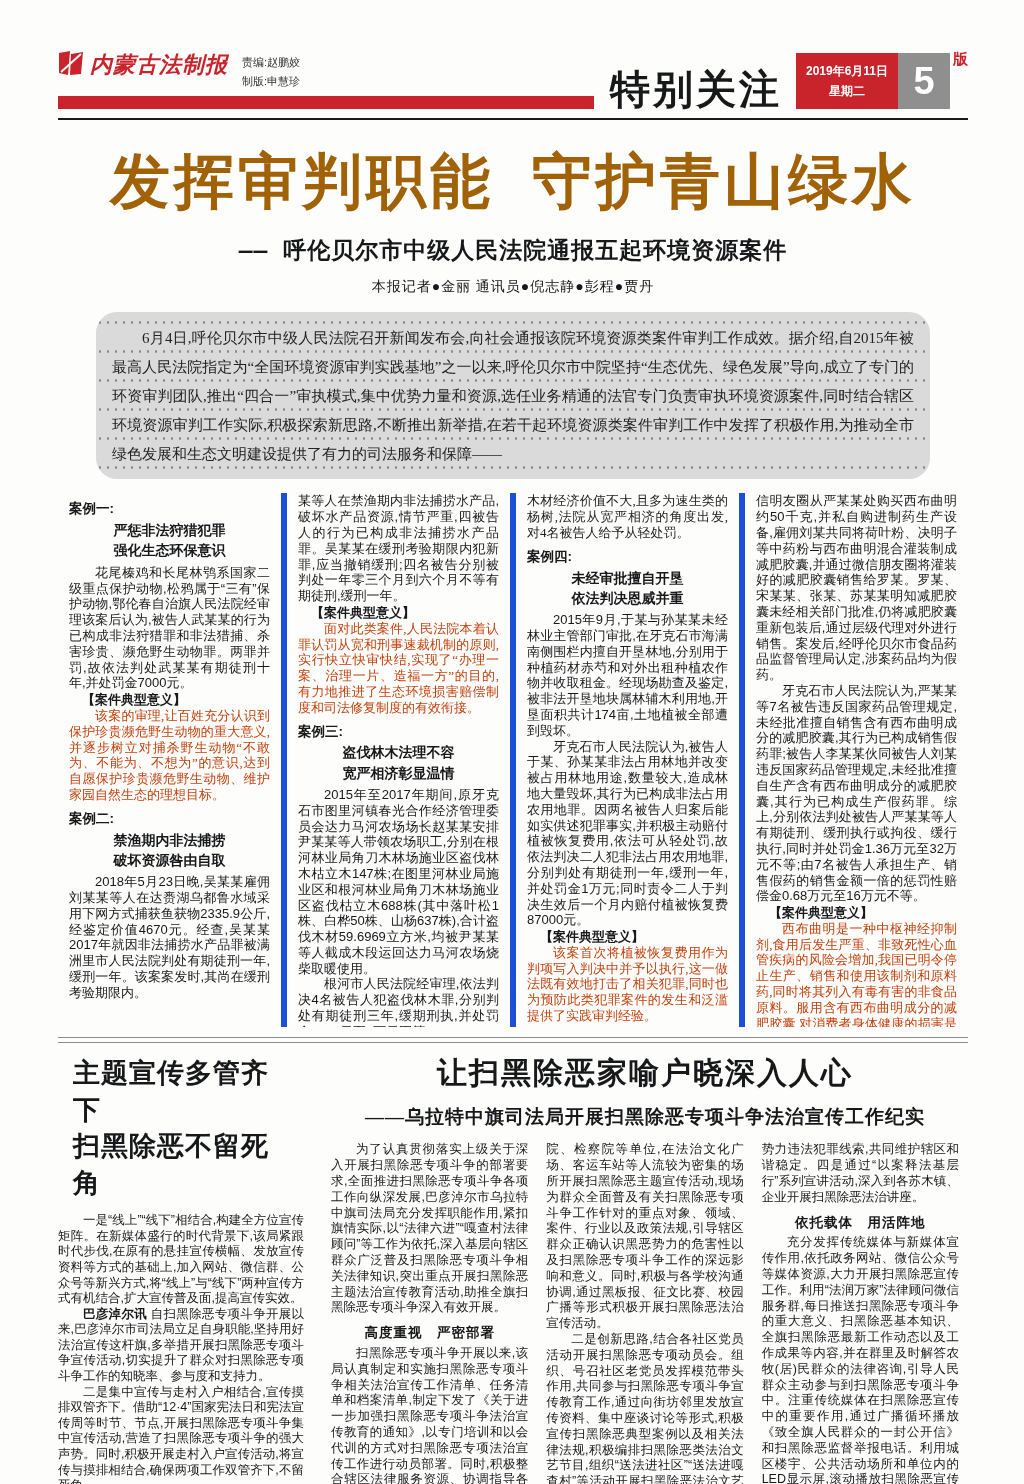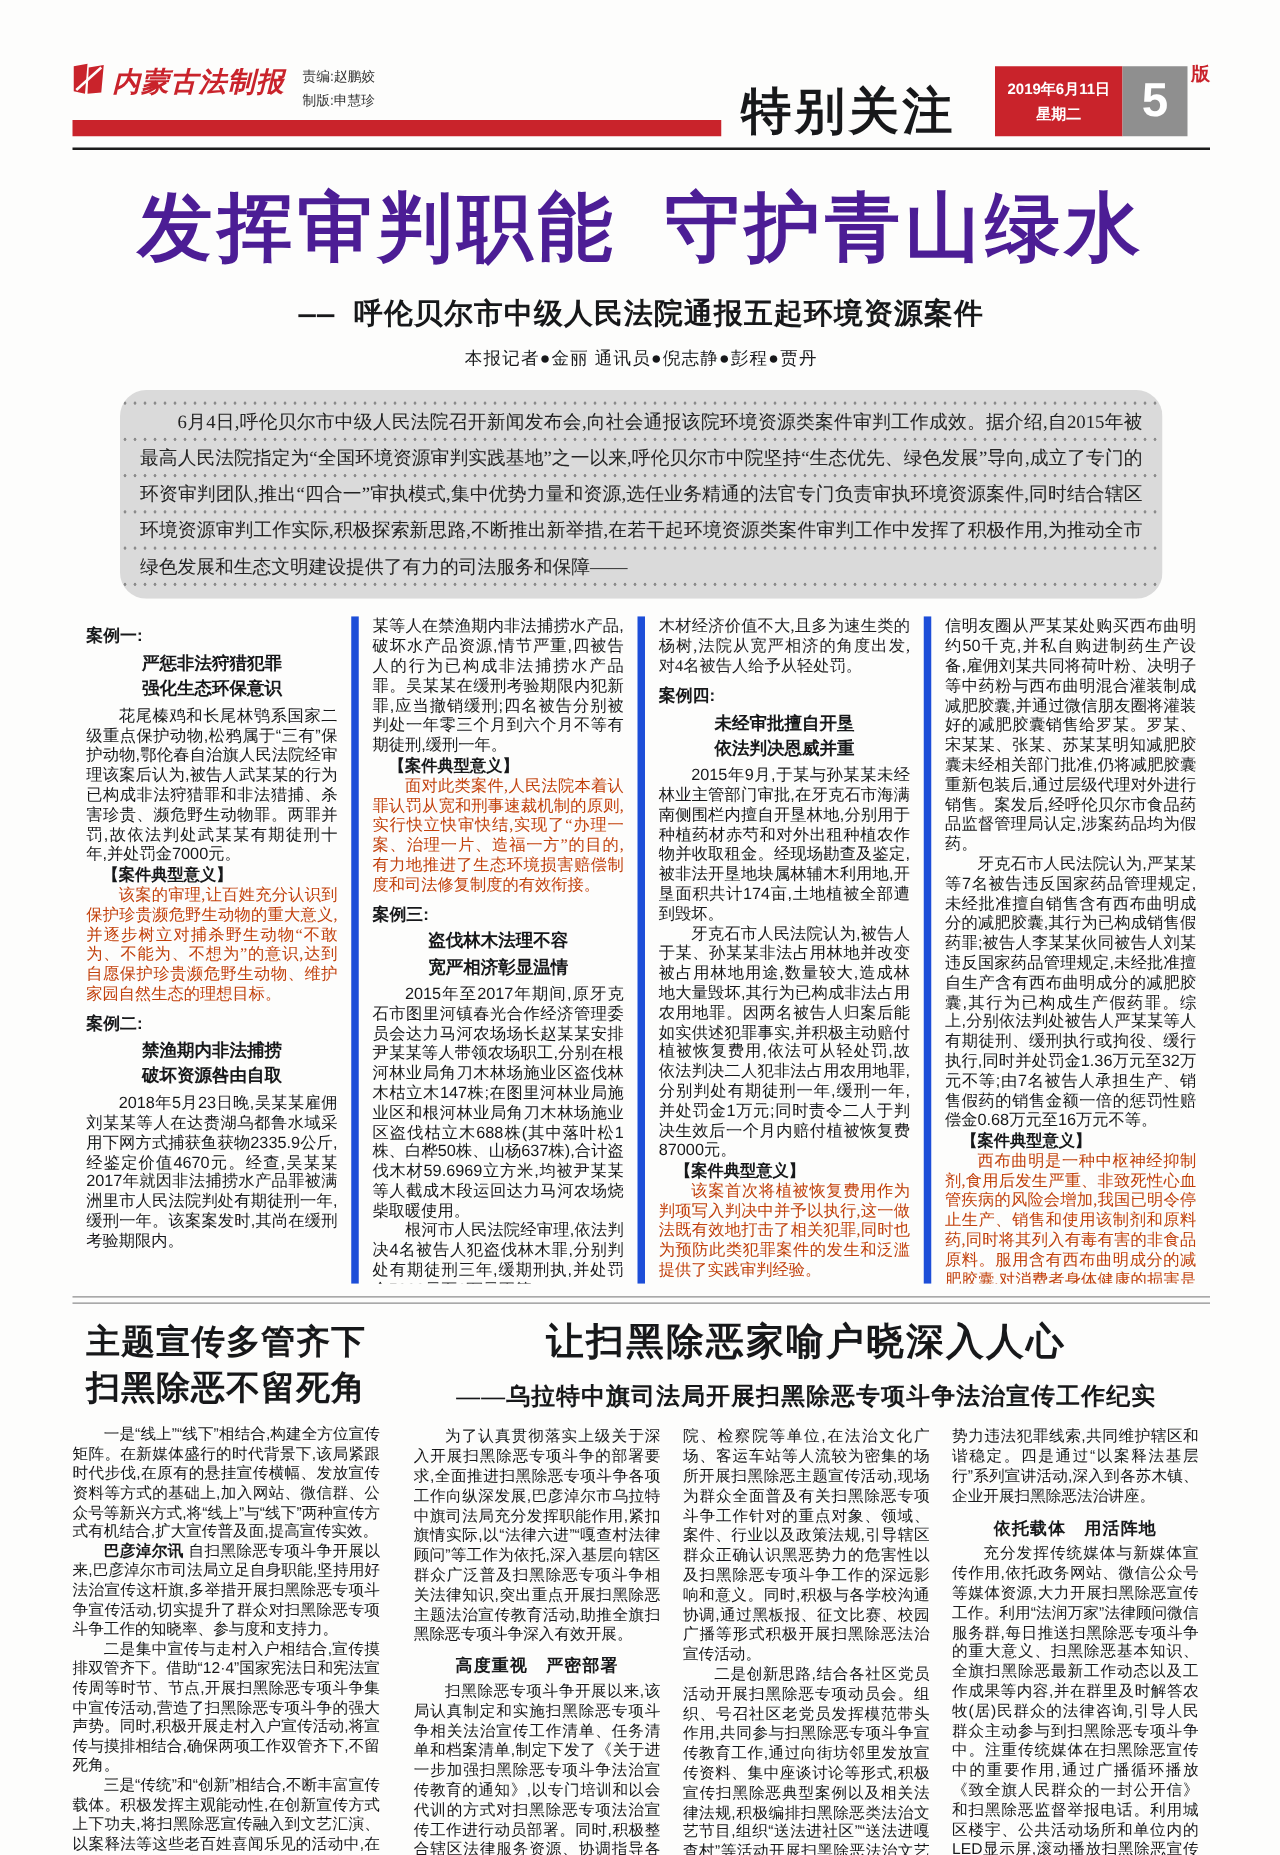--- a/index.html
+++ b/index.html
@@ -17,34 +17,34 @@
   .brand-name{
     font-family:"Liberation Serif", serif; font-weight:bold; font-style:italic;
     font-size:22px; color:#c9232b; letter-spacing:1px; white-space:nowrap;
   }
   .editors{ font-size:11px; color:#333; line-height:1.7; padding-top:3px; }
   .red-bar{ height:13px; background:#c9232b; margin-top:6px; }
   .section-name{ font-size:40px; font-weight:900; letter-spacing:3px; line-height:1;
     white-space:nowrap; margin:0 14px 0 2px; }
   .date-box{
     background:#c9232b; color:#fff; text-align:center; width:102px; height:56px;
-    font-size:12px; font-weight:bold; padding-top:9px; line-height:1.6;margin-left:17px;
+    font-size:12px; font-weight:bold; padding-top:9px; line-height:1.6;
   }
   .page-box{
     background:#8f8f8f; color:#fff; width:52px; height:56px; font-size:38px;
     font-weight:bold; display:flex; align-items:center; justify-content:center;
   }
   .page-word{ color:#c9232b; font-size:15px; font-weight:bold; align-self:flex-start; margin-left:3px; }
   .head-rule{ border-top:2px solid #1b1b1b; margin-top:9px; }
 
   
   .lead{ text-align:center; }
   .lead h1{
     font-family:"Liberation Serif", serif; font-weight:900; font-size:60px;
-    letter-spacing:4px; margin:22px 0 12px; white-space:pre; color:#4c1d95;
+    letter-spacing:4px; margin:22px 0 12px; white-space:pre; color:#a16207;
   }
   .lead-sub{ font-size:23px; font-weight:bold; font-family:Liberation Mono, monospace; letter-spacing:1px; }
   .byline{ font-family:"Liberation Serif", serif; font-size:14px; margin:12px 0 16px; letter-spacing:1px; }
   .intro{
     margin:0 38px; background:#dadada; text-align:justify; text-indent:2em;
     font-family:"Liberation Serif", serif; font-size:15px; line-height:29px;
     padding:12px 16px 10px; color:#222;
     background-image:radial-gradient(circle, #8a8a8a 1px, transparent 1.4px);
     background-color:#dadada; background-size:8px 29px; background-position:16px 25px;border-radius:21px;
   }
@@ -61,21 +61,21 @@
   .mh{ font-weight:bold; text-indent:1em; margin-top:1px; }
   .mp{ font-family:"Liberation Serif", serif; text-indent:2em; color:#c2410c; }
   .mpc{ font-family:"Liberation Serif", serif; text-indent:0; color:#1d1d1f; }
 
   .section-divider{ height:6px; border-top:1px solid #8d8d8d; border-bottom:1px solid #8d8d8d; margin:10px 0 8px; }
 
   
   .bottom{ display:flex; }
   .bottom-left{ width:256px; padding-right:10px; }
   .bl-title{ font-size:27px; font-weight:900; line-height:1.35; white-space:pre-line;
-    letter-spacing:1px; margin:4px 0 12px;text-align:center; }
+    letter-spacing:1px; margin:4px 15px 12px; }
   .bl-body{ font-size:12.5px; line-height:15.6px; text-align:justify; }
   .bl-body p{ text-indent:2em; }
   .bl-dateline{ font-weight:bold; }
 
   .bottom-right{ flex:1; padding-left:8px; }
   .br-title{ text-align:center; font-size:30px; font-weight:900; letter-spacing:2px; margin:2px 0 10px; }
   .br-sub{ text-align:center; font-size:19px; font-weight:bold; font-family:"Liberation Serif", serif;
     letter-spacing:1px; margin-bottom:12px; }
   .br-cols{ display:flex; }
   .bcol{ flex:1; padding:0 9px; font-size:12.5px; line-height:15.8px; text-align:justify; }

